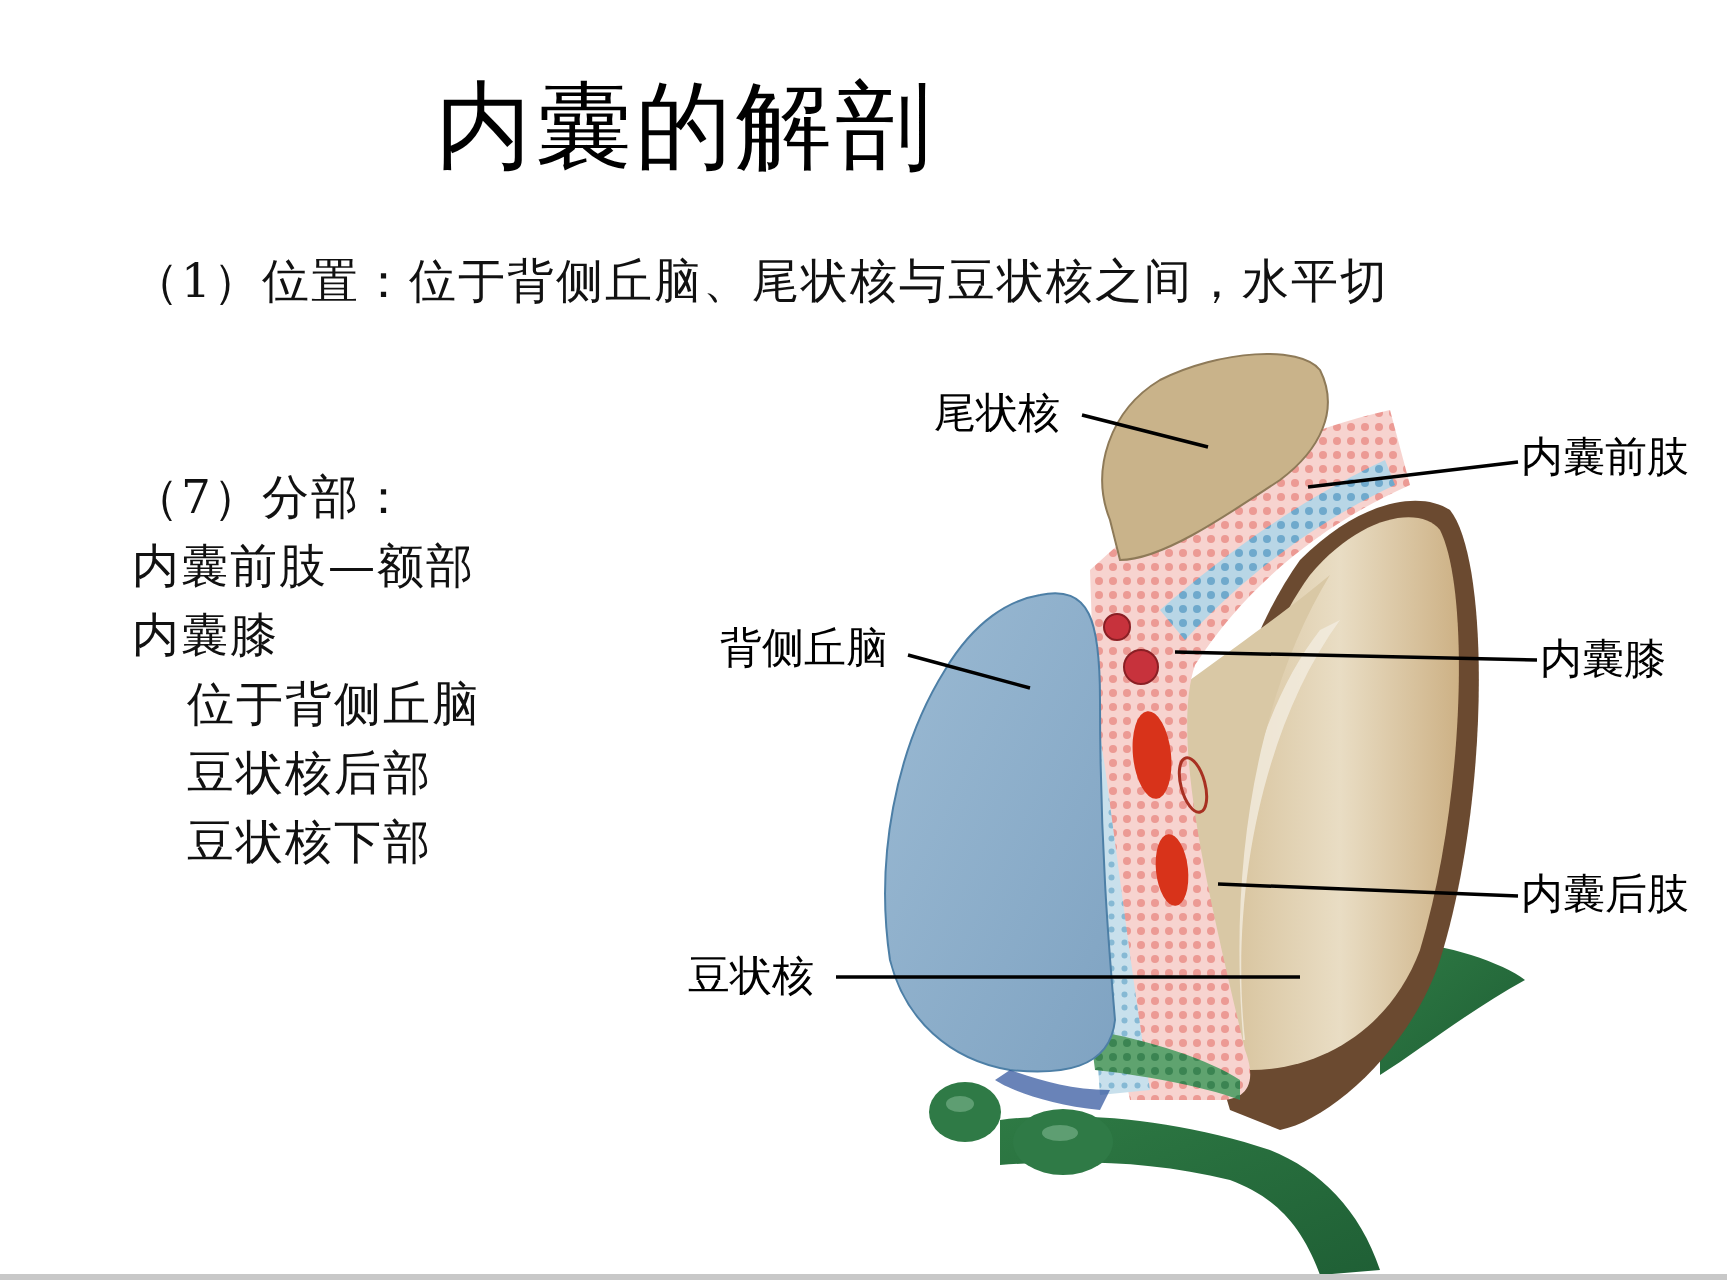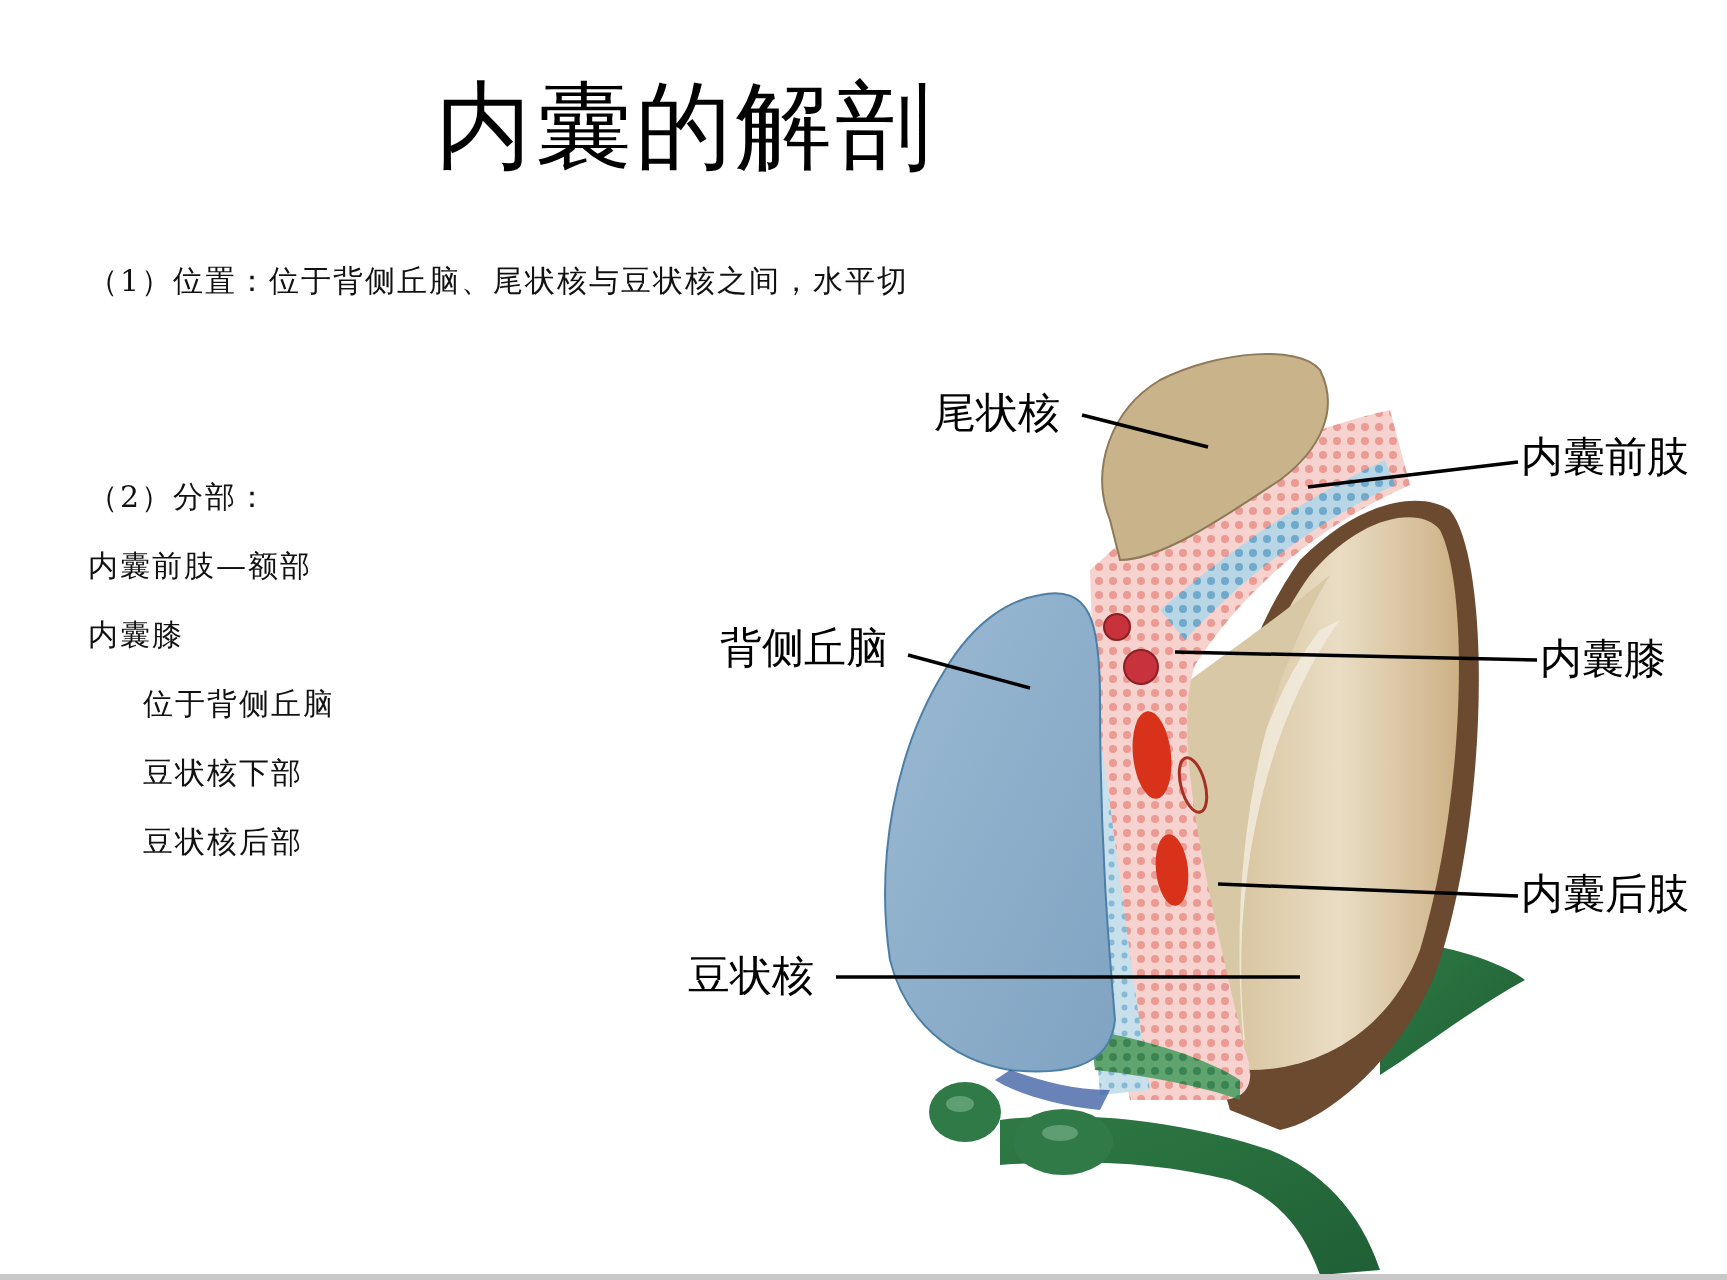--- a/index.html
+++ b/index.html
@@ -8,22 +8,22 @@
     background:#ffffff;
     font-family: "DejaVu Serif", "Liberation Serif", serif;
     color:#111;
   }
   .title {
     position:absolute; left:0; width:1371px; top:78px; text-align:center;
     font-family: "DejaVu Sans", "Liberation Sans", sans-serif;
     font-size:96px; letter-spacing:4px; color:#000; line-height:1;
   }
   .body-text {
-    position:absolute; font-size:30px; line-height:66px; color:#111;
-    white-space:nowrap; letter-spacing:2px;
+    position:absolute; font-size:47px; line-height:66px; color:#111;
+    white-space:nowrap; letter-spacing:2px;margin-left:44px;
   }
   .loc { left:88px; top:248px; }
   .parts { left:88px; top:462px; line-height:69px; }
   .indent1 { padding-left:55px; }
   .indent2 { padding-left:100px; }
   .figure { position:absolute; left:0; top:0; width:1727px; height:1280px; }
   .label {
     position:absolute; font-family:"DejaVu Sans","Liberation Sans",sans-serif;
     font-size:42px; color:#000; white-space:nowrap; line-height:1;
   }
@@ -32,26 +32,26 @@
 </head>
 <body>
 
 <div class="title">内囊的解剖</div>
 
 <div class="body-text loc">
   <div>（1）位置：位于背侧丘脑、尾状核与豆状核之间，水平切</div>
 </div>
 
 <div class="body-text parts">
-  <div>（2）分部：</div>
+  <div>（7）分部：</div>
   <div>内囊前肢—额部</div>
   <div>内囊膝</div>
   <div class="indent1">位于背侧丘脑</div>
+  <div class="indent1">豆状核后部</div>
   <div class="indent1">豆状核下部</div>
-  <div class="indent1">豆状核后部</div>
 </div>
 
 <svg class="figure" viewBox="0 0 1727 1280" xmlns="http://www.w3.org/2000/svg">
   <defs>
     <pattern id="pinkDots" width="14" height="14" patternUnits="userSpaceOnUse">
       <rect width="14" height="14" fill="#f7d3cf"></rect>
       <circle cx="7" cy="7" r="4" fill="#ec9a94"></circle>
     </pattern>
     <pattern id="blueDots" width="14" height="14" patternUnits="userSpaceOnUse">
       <rect width="14" height="14" fill="#b8d6e6"></rect>

